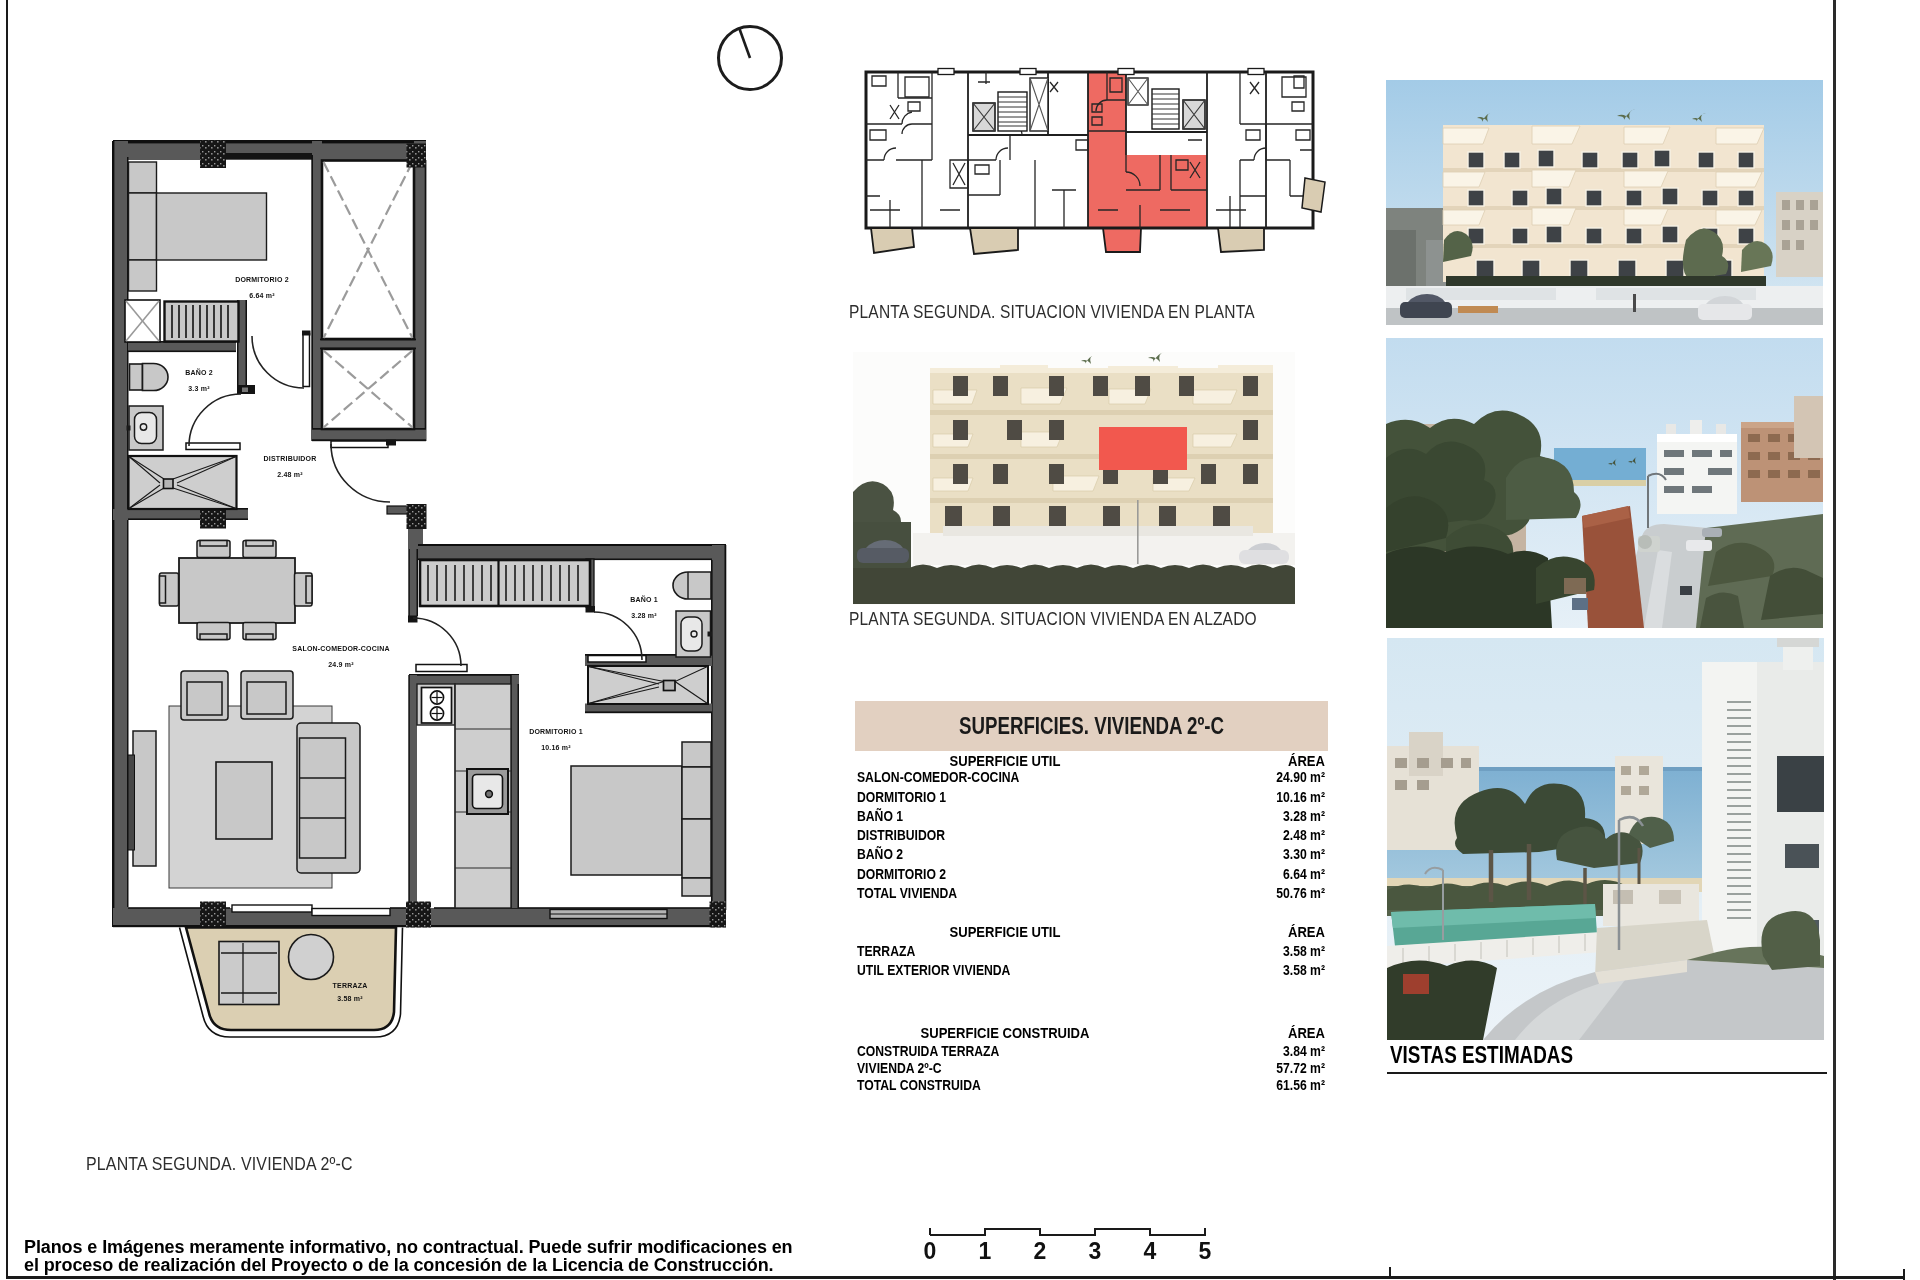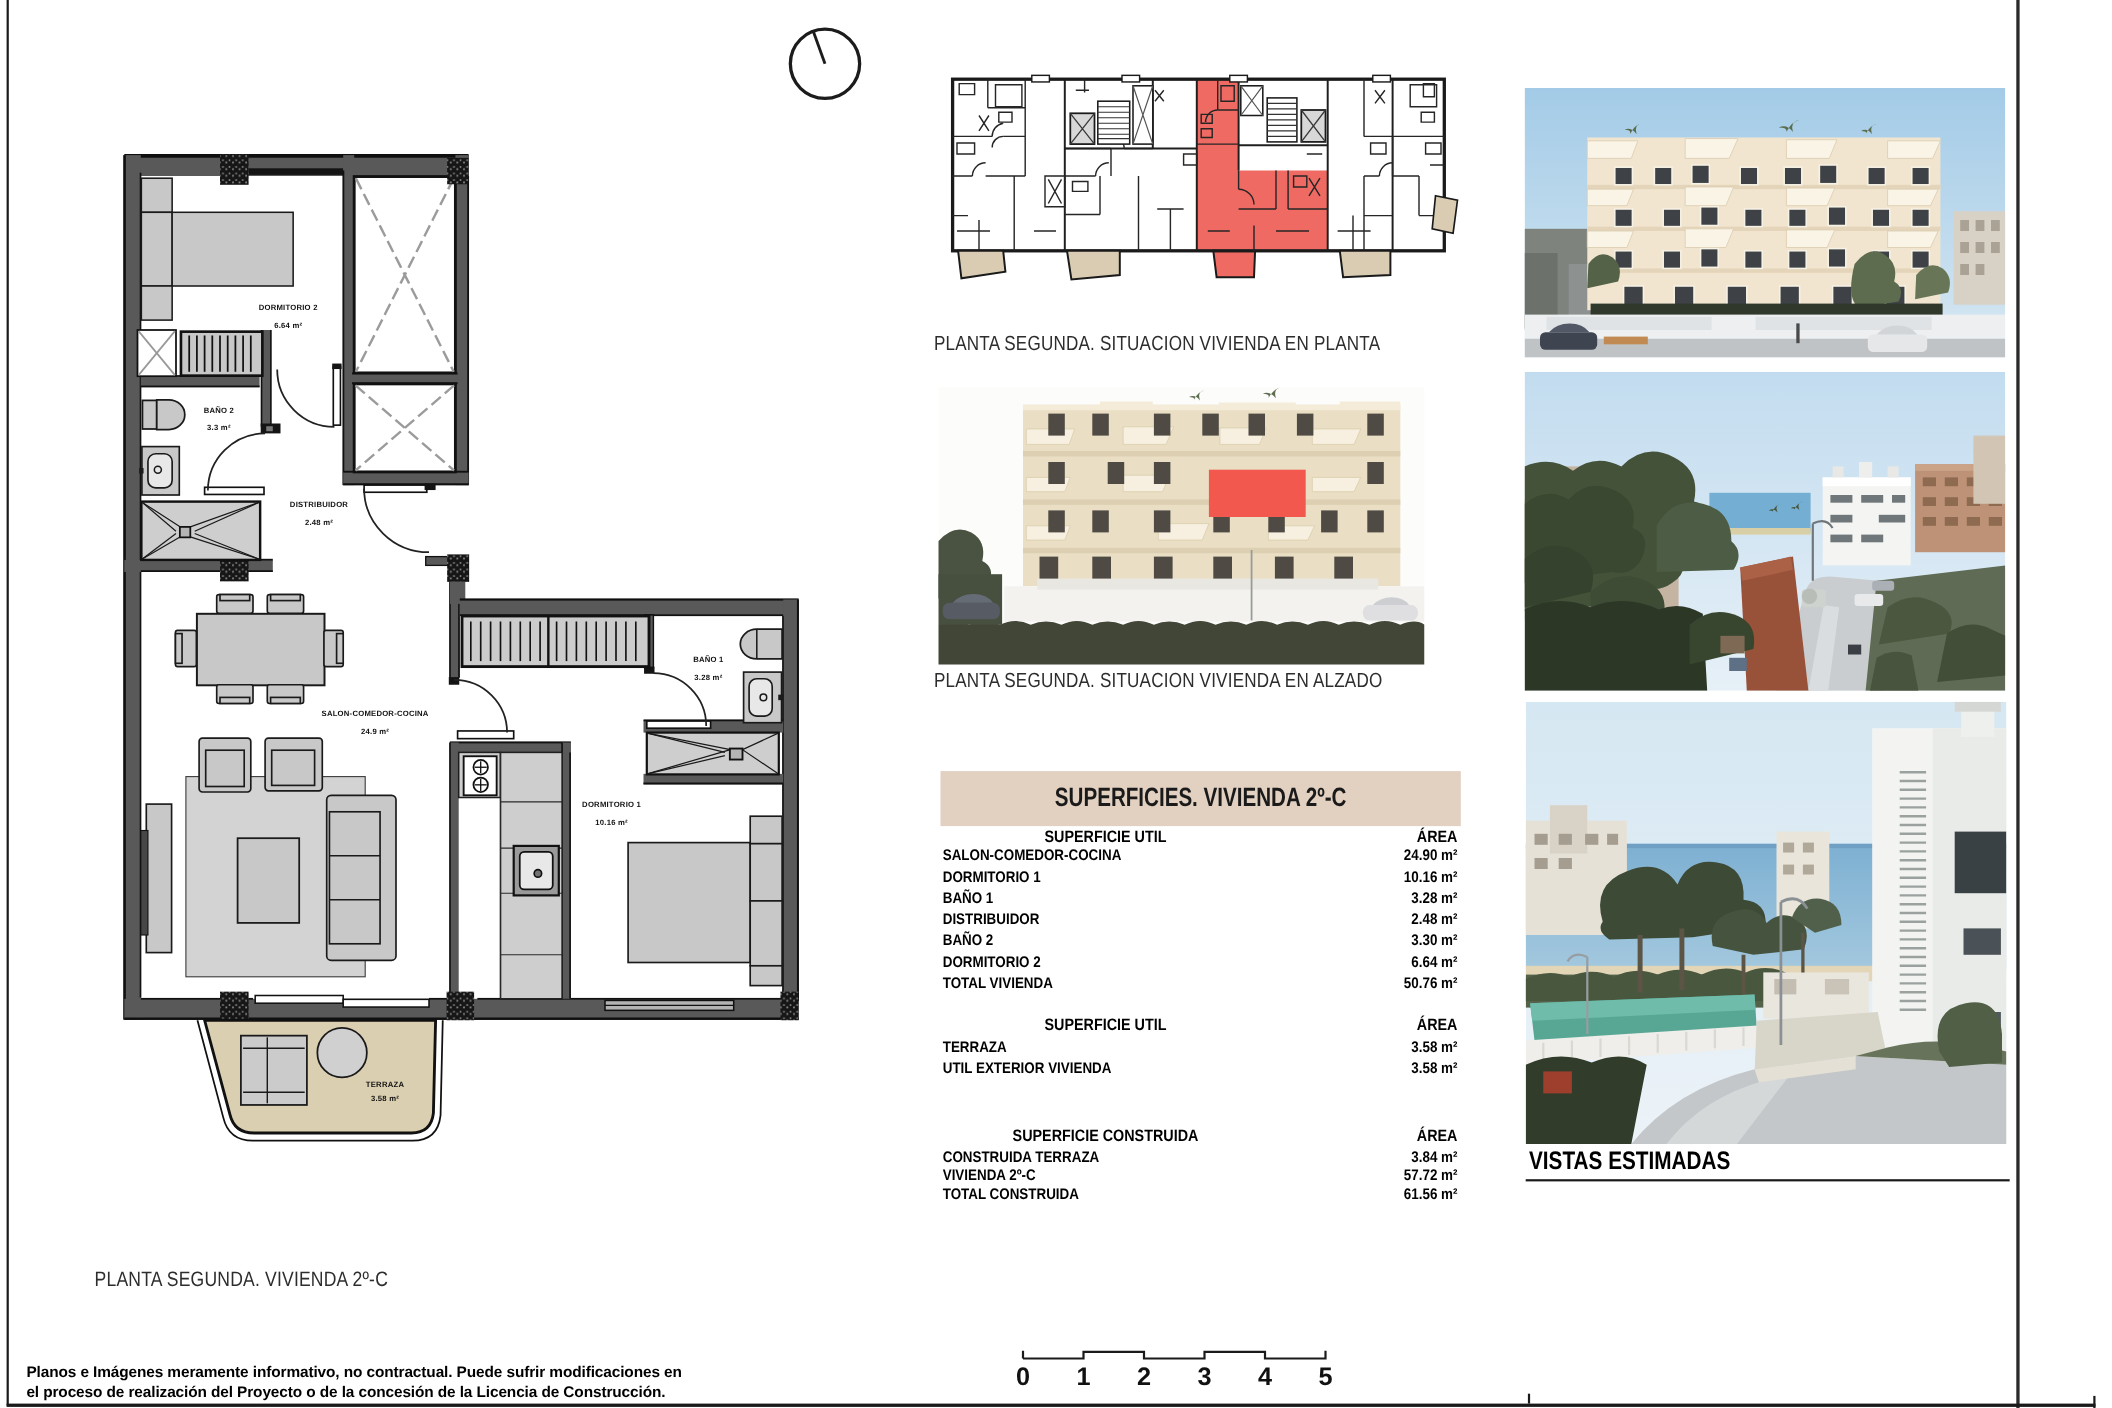--- a/index.html
+++ b/index.html
@@ -888,13 +888,13 @@
 <g font-size="23px" font-weight="bold" fill="#111" text-anchor="middle" font-family="Liberation Sans,sans-serif">
 <text x="10" y="44">0</text>
       <text x="65" y="44">1</text>
       <text x="120" y="44">2</text>
       <text x="175" y="44">3</text>
       <text x="230" y="44">4</text>
       <text x="285" y="44">5</text>
 </g>
 </svg>
 
-<div class="abs" style="left:24px;top:1238px;font-size:14px;font-weight:bold;color:#000;line-height:18px;letter-spacing:-.1px">Planos e Imágenes meramente informativo, no contractual. Puede sufrir modificaciones en<br>el proceso de realización del Proyecto o de la concesión de la Licencia de Construcción.</div>
+<div class="abs" style="left:24px;top:1238px;font-size:18px;font-weight:bold;color:#000;line-height:18px;letter-spacing:-.1px">Planos e Imágenes meramente informativo, no contractual. Puede sufrir modificaciones en<br>el proceso de realización del Proyecto o de la concesión de la Licencia de Construcción.</div>
 
 </body></html>

